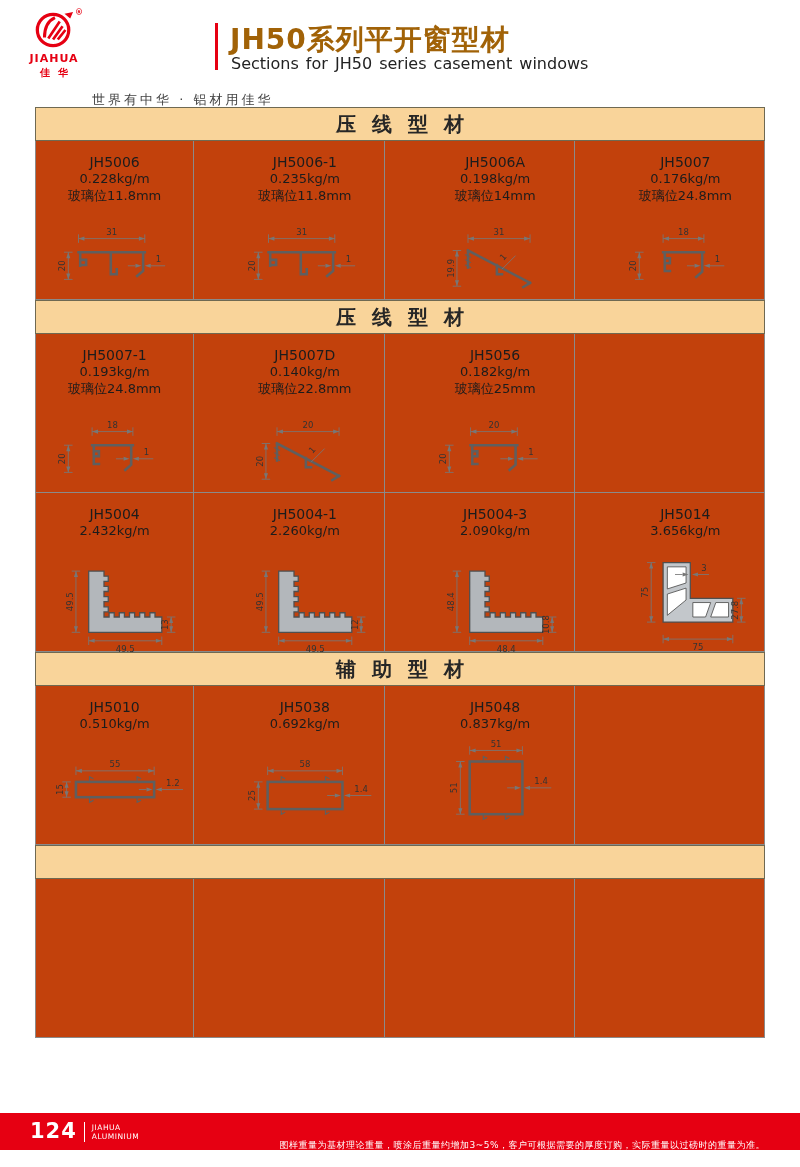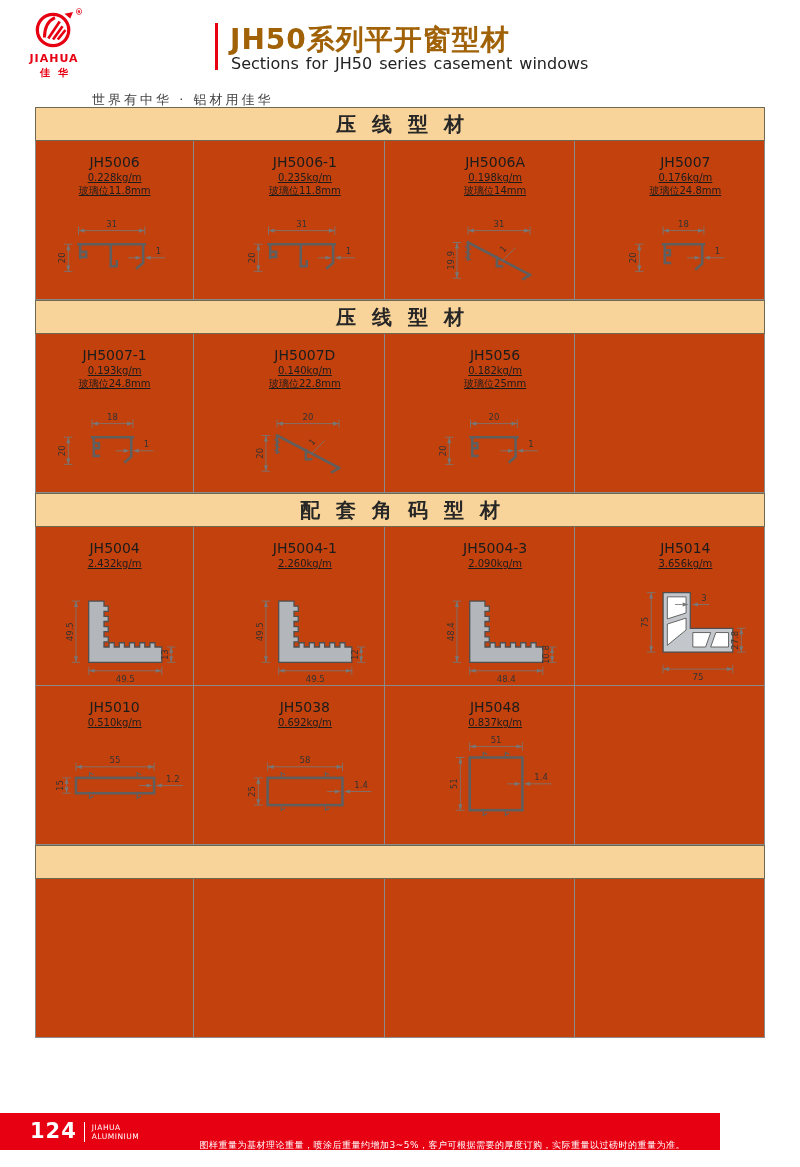--- a/index.html
+++ b/index.html
@@ -21,25 +21,25 @@
   
   .profile-table{position:absolute;left:35px;top:107px;width:730px;}
   .band{height:34px;background:#f9d49a;border:1px solid #6f6952;box-sizing:border-box;
         display:flex;align-items:center;justify-content:center;text-align:center;}
   .band-label{font-size:20px;font-weight:bold;color:#262626;letter-spacing:16px;margin-right:-16px;white-space:nowrap;}
   .prow{display:flex;height:159px;box-sizing:border-box;
         border-left:1px solid #8a8a8a;border-right:1px solid #8a8a8a;border-bottom:1px solid #8a8a8a;background:#c2410c;}
   .cell{flex:1;min-width:0;text-align:center;padding-top:12px;box-sizing:border-box;}
   .cell + .cell{border-left:1px solid #8a8a8a;padding-left:32px;}
   .model{font-size:14px;color:#1c1c1c;line-height:1.3;}
-  .weight,.glass{font-size:10px;color:#1c1c1c;line-height:1.3;text-decoration:underline;}
+  .weight,.glass{font-size:13px;color:#1c1c1c;line-height:1.3;}
   .drawing{margin-top:4px;display:flex;justify-content:center;}
 
   
-  .footer-band{position:absolute;left:0;top:1113px;width:720px;height:37px;background:#e60012;
+  .footer-band{position:absolute;left:0;top:1113px;width:800px;height:37px;background:#e60012;
                display:flex;align-items:center;padding:0 35px 0 30px;box-sizing:border-box;color:#fff;}
   .page-num{font-size:21px;font-weight:bold;letter-spacing:1px;line-height:1;}
   .foot-div{width:1px;height:20px;background:#fff;margin:0 7px;}
   .foot-brand{font-size:7.5px;line-height:1.2;letter-spacing:0.5px;text-align:left;}
   .foot-note{margin-left:auto;font-size:9px;letter-spacing:0.5px;white-space:nowrap;margin-top:27px;}
 </style>
 </head>
 <body>
 
 <div class="page">
@@ -256,23 +256,20 @@
               <line x1="98" y1="58" x2="107" y2="58" stroke="#777" stroke-width="1"></line>
               <polygon points="114,58 107,55.6 107,60.4" fill="#777"></polygon>
               <line x1="125" y1="58" x2="142" y2="58" stroke="#777" stroke-width="1"></line>
               <polygon points="118,58 125,55.6 125,60.4" fill="#777"></polygon>
               <text x="134" y="54" text-anchor="middle" font-size="10" fill="#333">1</text>
               <line x1="123" y1="56" x2="142" y2="56" stroke="#777" stroke-width="0"></line>
             </svg>
           </div>
         </div>
         <div class="cell"></div>
-      </div>
-      <div class="band">
-        <span class="band-label">配套角码型材</span>
       </div>
       <div class="prow">
         <div class="cell">
           <div class="model">JH5004</div>
           <div class="weight">2.432kg/m</div>
           <div class="drawing">
             <svg width="182" height="112" viewBox="0 0 185 112">
               <path d="M62 94 L62 22 h18 v6 h5 v6 h-5 v6 h5 v6 h-5 v6 h5 v6 h-5 v6 h5 v6 h-5 v6 h6 v-5 h6 v5 h6 v-5 h6 v5 h6 v-5 h6 v5 h6 v-5 h6 v5 h6 v-5 h6 v5 h8 L148 94 Z" fill="#b3b7bb" stroke="#4f4f4f" stroke-width="1.5"></path>
               <line x1="47" y1="22" x2="47" y2="94" stroke="#777" stroke-width="1"></line>
               <polygon points="47,22 44.6,29 49.4,29" fill="#777"></polygon>
@@ -380,20 +377,23 @@
               <line x1="80" y1="26" x2="89" y2="26" stroke="#777" stroke-width="1"></line>
               <polygon points="96,26 89,23.6 89,28.4" fill="#777"></polygon>
               <line x1="107" y1="26" x2="120" y2="26" stroke="#777" stroke-width="1"></line>
               <polygon points="100,26 107,23.6 107,28.4" fill="#777"></polygon>
               <text x="114" y="22" text-anchor="middle" font-size="10" fill="#333">3</text>
               <line x1="105" y1="24" x2="120" y2="24" stroke="#777" stroke-width="0"></line>
             </svg>
           </div>
         </div>
       </div>
+      <div class="band">
+        <span class="band-label">辅助型材</span>
+      </div>
       <div class="prow">
         <div class="cell">
           <div class="model">JH5010</div>
           <div class="weight">0.510kg/m</div>
           <div class="drawing">
             <svg width="182" height="100" viewBox="0 0 185 100">
               <rect x="47" y="44" width="92" height="18" fill="none" stroke="#5f5f5f" stroke-width="3"></rect>
               <path d="M63 42 v-4 l4 2 M119 42 v-4 l4 2 M63 64 v4 l4 -2 M119 64 v4 l4 -2" fill="none" stroke="#5f5f5f" stroke-width="1.4" stroke-linecap="square" stroke-linejoin="miter"></path>
               <line x1="47" y1="31" x2="139" y2="31" stroke="#777" stroke-width="1"></line>
               <polygon points="47,31 54,28.6 54,33.4" fill="#777"></polygon>

